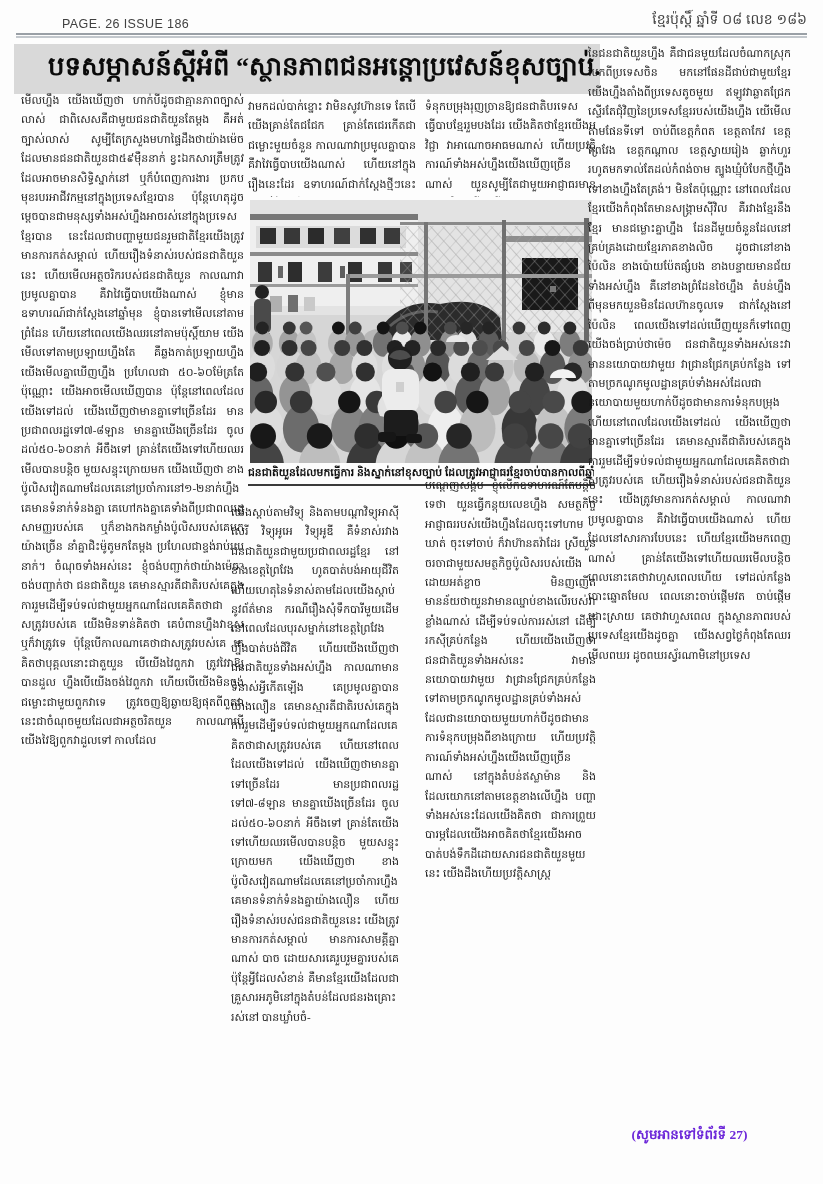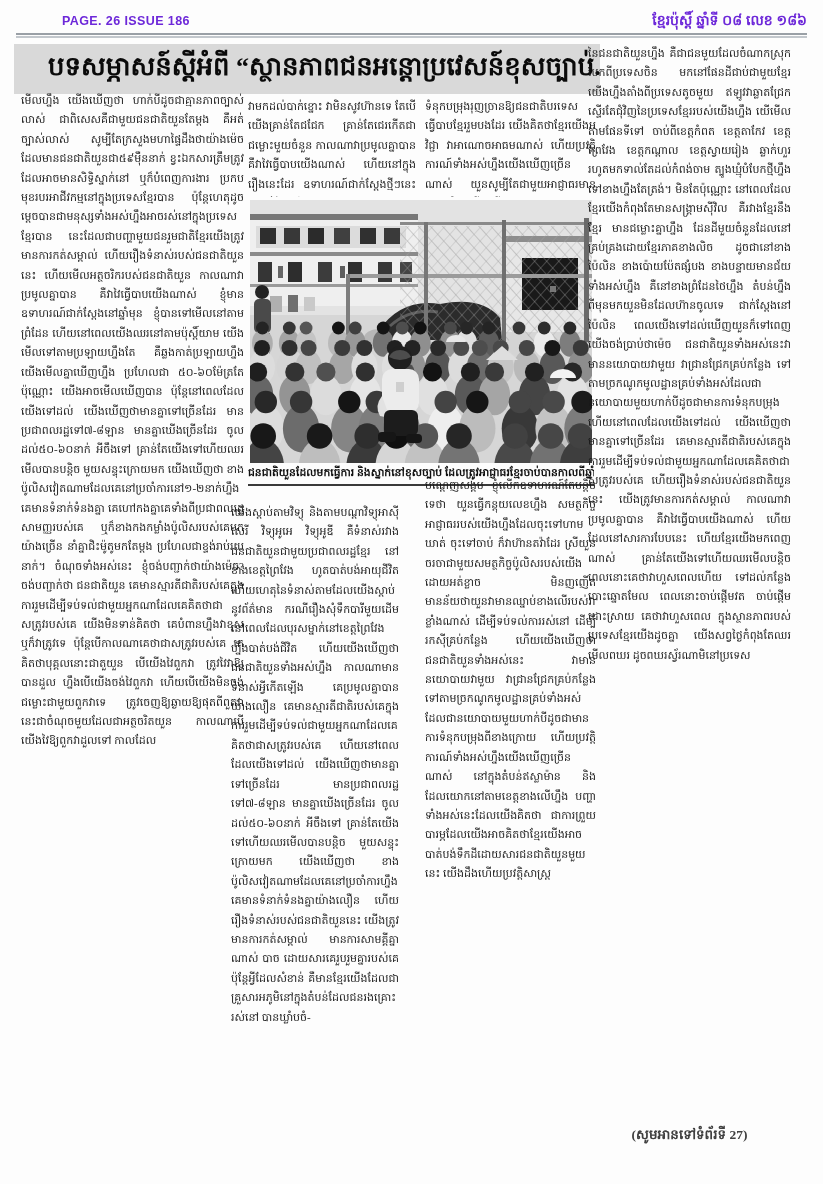--- a/index.html
+++ b/index.html
@@ -2,22 +2,22 @@
 <html><head>
 <meta charset="utf-8">
 <style>
   *{margin:0;padding:0;box-sizing:border-box}
   html,body{width:823px;height:1184px}
   body{background:#fdfdfd;position:relative;overflow:hidden;
        font-family:"Liberation Serif",serif;color:#141414}
 
   
   .hdr{position:absolute;top:11px;left:16px;width:791px;height:20px;
-       display:flex;justify-content:space-between;align-items:center;
-       font-family:"Liberation Sans",sans-serif;font-weight:bold;color:#6d28d9}
+       display:flex;justify-content:space-between;align-items:flex-end;
+       font-family:"Liberation Sans",sans-serif;font-weight:normal;color:#404040}
   .hdr .left{font-size:12.5px;letter-spacing:.4px;padding-left:46px}
   .hdr .center{font-size:12.5px;letter-spacing:.2px}
   .hdr .right{font-size:14px}
   .hdr-rule{position:absolute;top:33px;left:16px;width:791px;height:5px;
        border-top:2px solid #9aa0a6;border-bottom:2px solid #c2c7cc}
 
   
   .headline{position:absolute;left:14px;top:44px;width:586px;height:50px;
        background:#d9d9d9;display:flex;align-items:center;padding-left:34px;
        font-weight:bold;font-size:26px;color:#0a0a0a;white-space:nowrap;overflow:hidden}
@@ -26,21 +26,21 @@
   .col{position:absolute;font-size:11px;line-height:19.4px;text-align:justify;
        overflow:hidden;word-break:break-word;overflow-wrap:anywhere;color:#191919}
   .col1{left:21px;top:91px;width:223px;height:1056px}
   .col2a{left:248px;top:97px;width:168px;height:100px}
   .col3a{left:425px;top:97px;width:171px;height:100px}
   .col2b{left:231px;top:503px;width:168px;height:650px}
   .col3b{left:425px;top:476px;width:171px;height:650px}
   .col4wrap{position:absolute;left:588px;top:44px;width:203px;height:1110px}
   .col4{position:relative;left:0;top:0;width:203px;height:1072px}
   .cont-note{position:absolute;left:0;bottom:8px;width:203px;text-align:center;
-       font-weight:bold;font-size:13.5px;color:#404040}
+       font-weight:bold;font-size:13.5px;color:#6d28d9}
 
   
   .photo{position:absolute;left:250px;top:200px;width:342px;height:263px;
        background:#cfcfcf;overflow:hidden}
   .photo svg{display:block}
   .caption{position:absolute;left:248px;top:464px;width:346px;
        font-weight:bold;font-size:10.8px;line-height:16px;color:#101010;
        padding-bottom:4px;border-bottom:2px solid #3a3a3a;white-space:nowrap;overflow:hidden}
 </style>
 </head>

